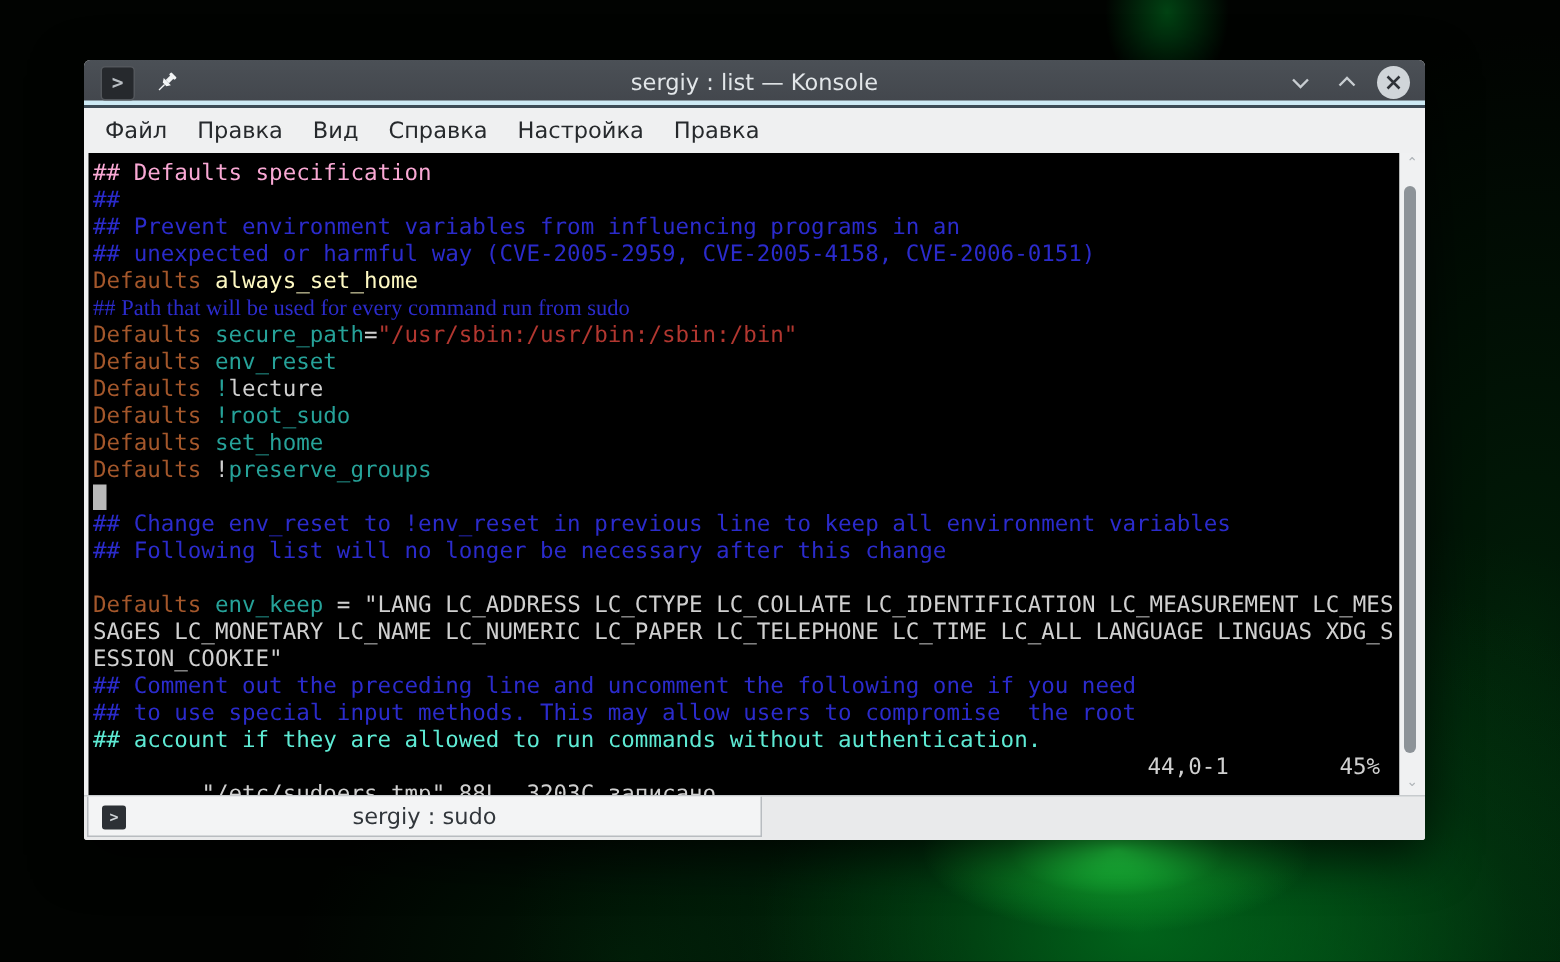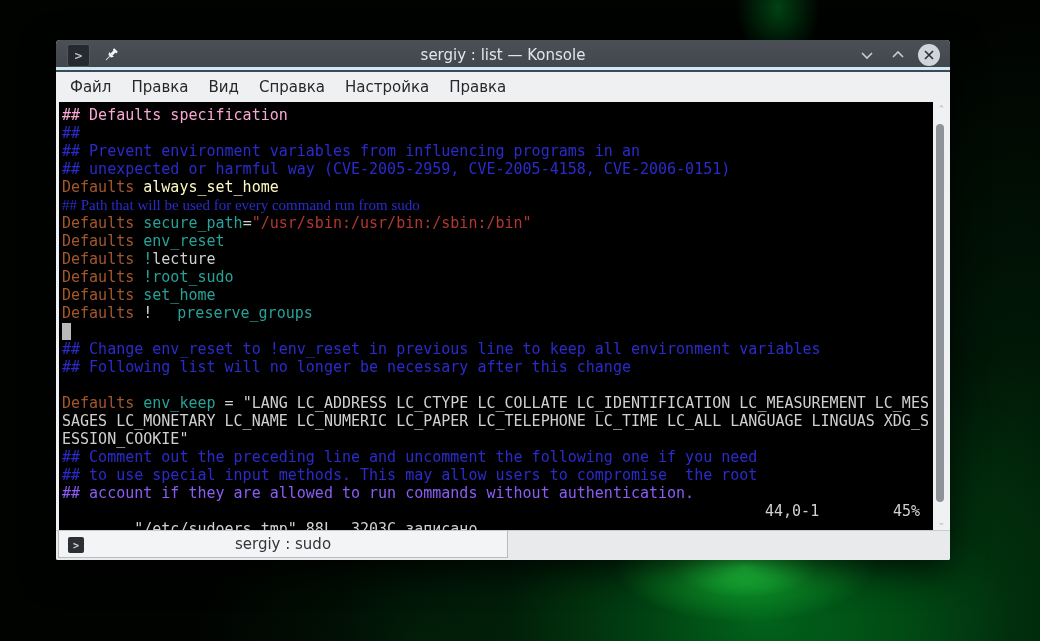--- a/index.html
+++ b/index.html
@@ -179,31 +179,31 @@
           <div class="tline"><span style="color: rgb(43, 43, 204);">##</span></div>
           <div class="tline"><span style="color: rgb(43, 43, 204);">## Prevent environment variables from influencing programs in an</span></div>
           <div class="tline"><span style="color: rgb(43, 43, 204);">## unexpected or harmful way (CVE-2005-2959, CVE-2005-4158, CVE-2006-0151)</span></div>
           <div class="tline"><span style="color: rgb(164, 87, 43);">Defaults </span><span style="color: #fef9c3;">always_set_home</span></div>
           <div class="tline"><span style="color: rgb(43, 43, 204); font-family: Liberation Serif, serif;">## Path that will be used for every command run from sudo</span></div>
           <div class="tline"><span style="color: rgb(164, 87, 43);">Defaults </span><span style="color: rgb(38, 162, 153);">secure_path</span><span style="color: rgb(208, 208, 208);">=</span><span style="color: rgb(178, 55, 48);">"/usr/sbin:/usr/bin:/sbin:/bin"</span></div>
           <div class="tline"><span style="color: rgb(164, 87, 43);">Defaults </span><span style="color: rgb(38, 162, 153);">env_reset</span></div>
           <div class="tline"><span style="color: rgb(164, 87, 43);">Defaults </span><span style="color: rgb(38, 162, 153);">!</span><span style="color: rgb(208, 208, 208);">lecture</span></div>
           <div class="tline"><span style="color: rgb(164, 87, 43);">Defaults </span><span style="color: rgb(38, 162, 153);">!root_sudo</span></div>
           <div class="tline"><span style="color: rgb(164, 87, 43);">Defaults </span><span style="color: rgb(38, 162, 153); text-align: right;">set_home</span></div>
-          <div class="tline"><span style="color: rgb(164, 87, 43);">Defaults </span><span style="color: rgb(208, 208, 208);">!</span><span style="color: rgb(38, 162, 153); margin-left: 25px;">preserve_groups</span></div>
+          <div class="tline"><span style="color: rgb(164, 87, 43);">Defaults </span><span style="color: rgb(208, 208, 208);">!</span><span style="color: rgb(38, 162, 153);">preserve_groups</span></div>
           <div class="tline"><span class="cursor"></span></div>
           <div class="tline"><span style="color: rgb(43, 43, 204);">## Change env_reset to !env_reset in previous line to keep all environment variables</span></div>
           <div class="tline"><span style="color: rgb(43, 43, 204);">## Following list will no longer be necessary after this change</span></div>
           <div class="tline"></div>
           <div class="tline"><span style="color: rgb(164, 87, 43);">Defaults </span><span style="color: rgb(38, 162, 153);">env_keep</span><span style="color: rgb(208, 208, 208);"> = </span><span style="color: rgb(208, 208, 208);">"LANG LC_ADDRESS LC_CTYPE LC_COLLATE LC_IDENTIFICATION LC_MEASUREMENT LC_MES</span></div>
           <div class="tline"><span style="color: rgb(208, 208, 208); margin-top: 12px;">SAGES LC_MONETARY LC_NAME LC_NUMERIC LC_PAPER LC_TELEPHONE LC_TIME LC_ALL LANGUAGE LINGUAS XDG_S</span></div>
           <div class="tline"><span style="color: rgb(208, 208, 208);">ESSION_COOKIE"</span></div>
           <div class="tline"><span style="color: rgb(43, 43, 204);">## Comment out the preceding line and uncomment the following one if you need</span></div>
           <div class="tline"><span style="color: rgb(43, 43, 204);">## to use special input methods. This may allow users to compromise  the root</span></div>
-          <div class="tline"><span style="color: #8b5cf6;">## account if they are allowed to run commands without authentication.</span></div>
+          <div class="tline"><span style="color: #5eead4;">## account if they are allowed to run commands without authentication.</span></div>
         </div>
       <div class="status-line">
         <span>"/etc/sudoers.tmp" 88L, 3203C записано</span>
         <span class="status-ruler">44,0-1</span>
         <span class="status-percent">45%</span>
       </div>
     </div>
     <div class="scrollbar">
       <div class="sb-arrow up">⌃</div>
       <div class="sb-thumb"></div>

